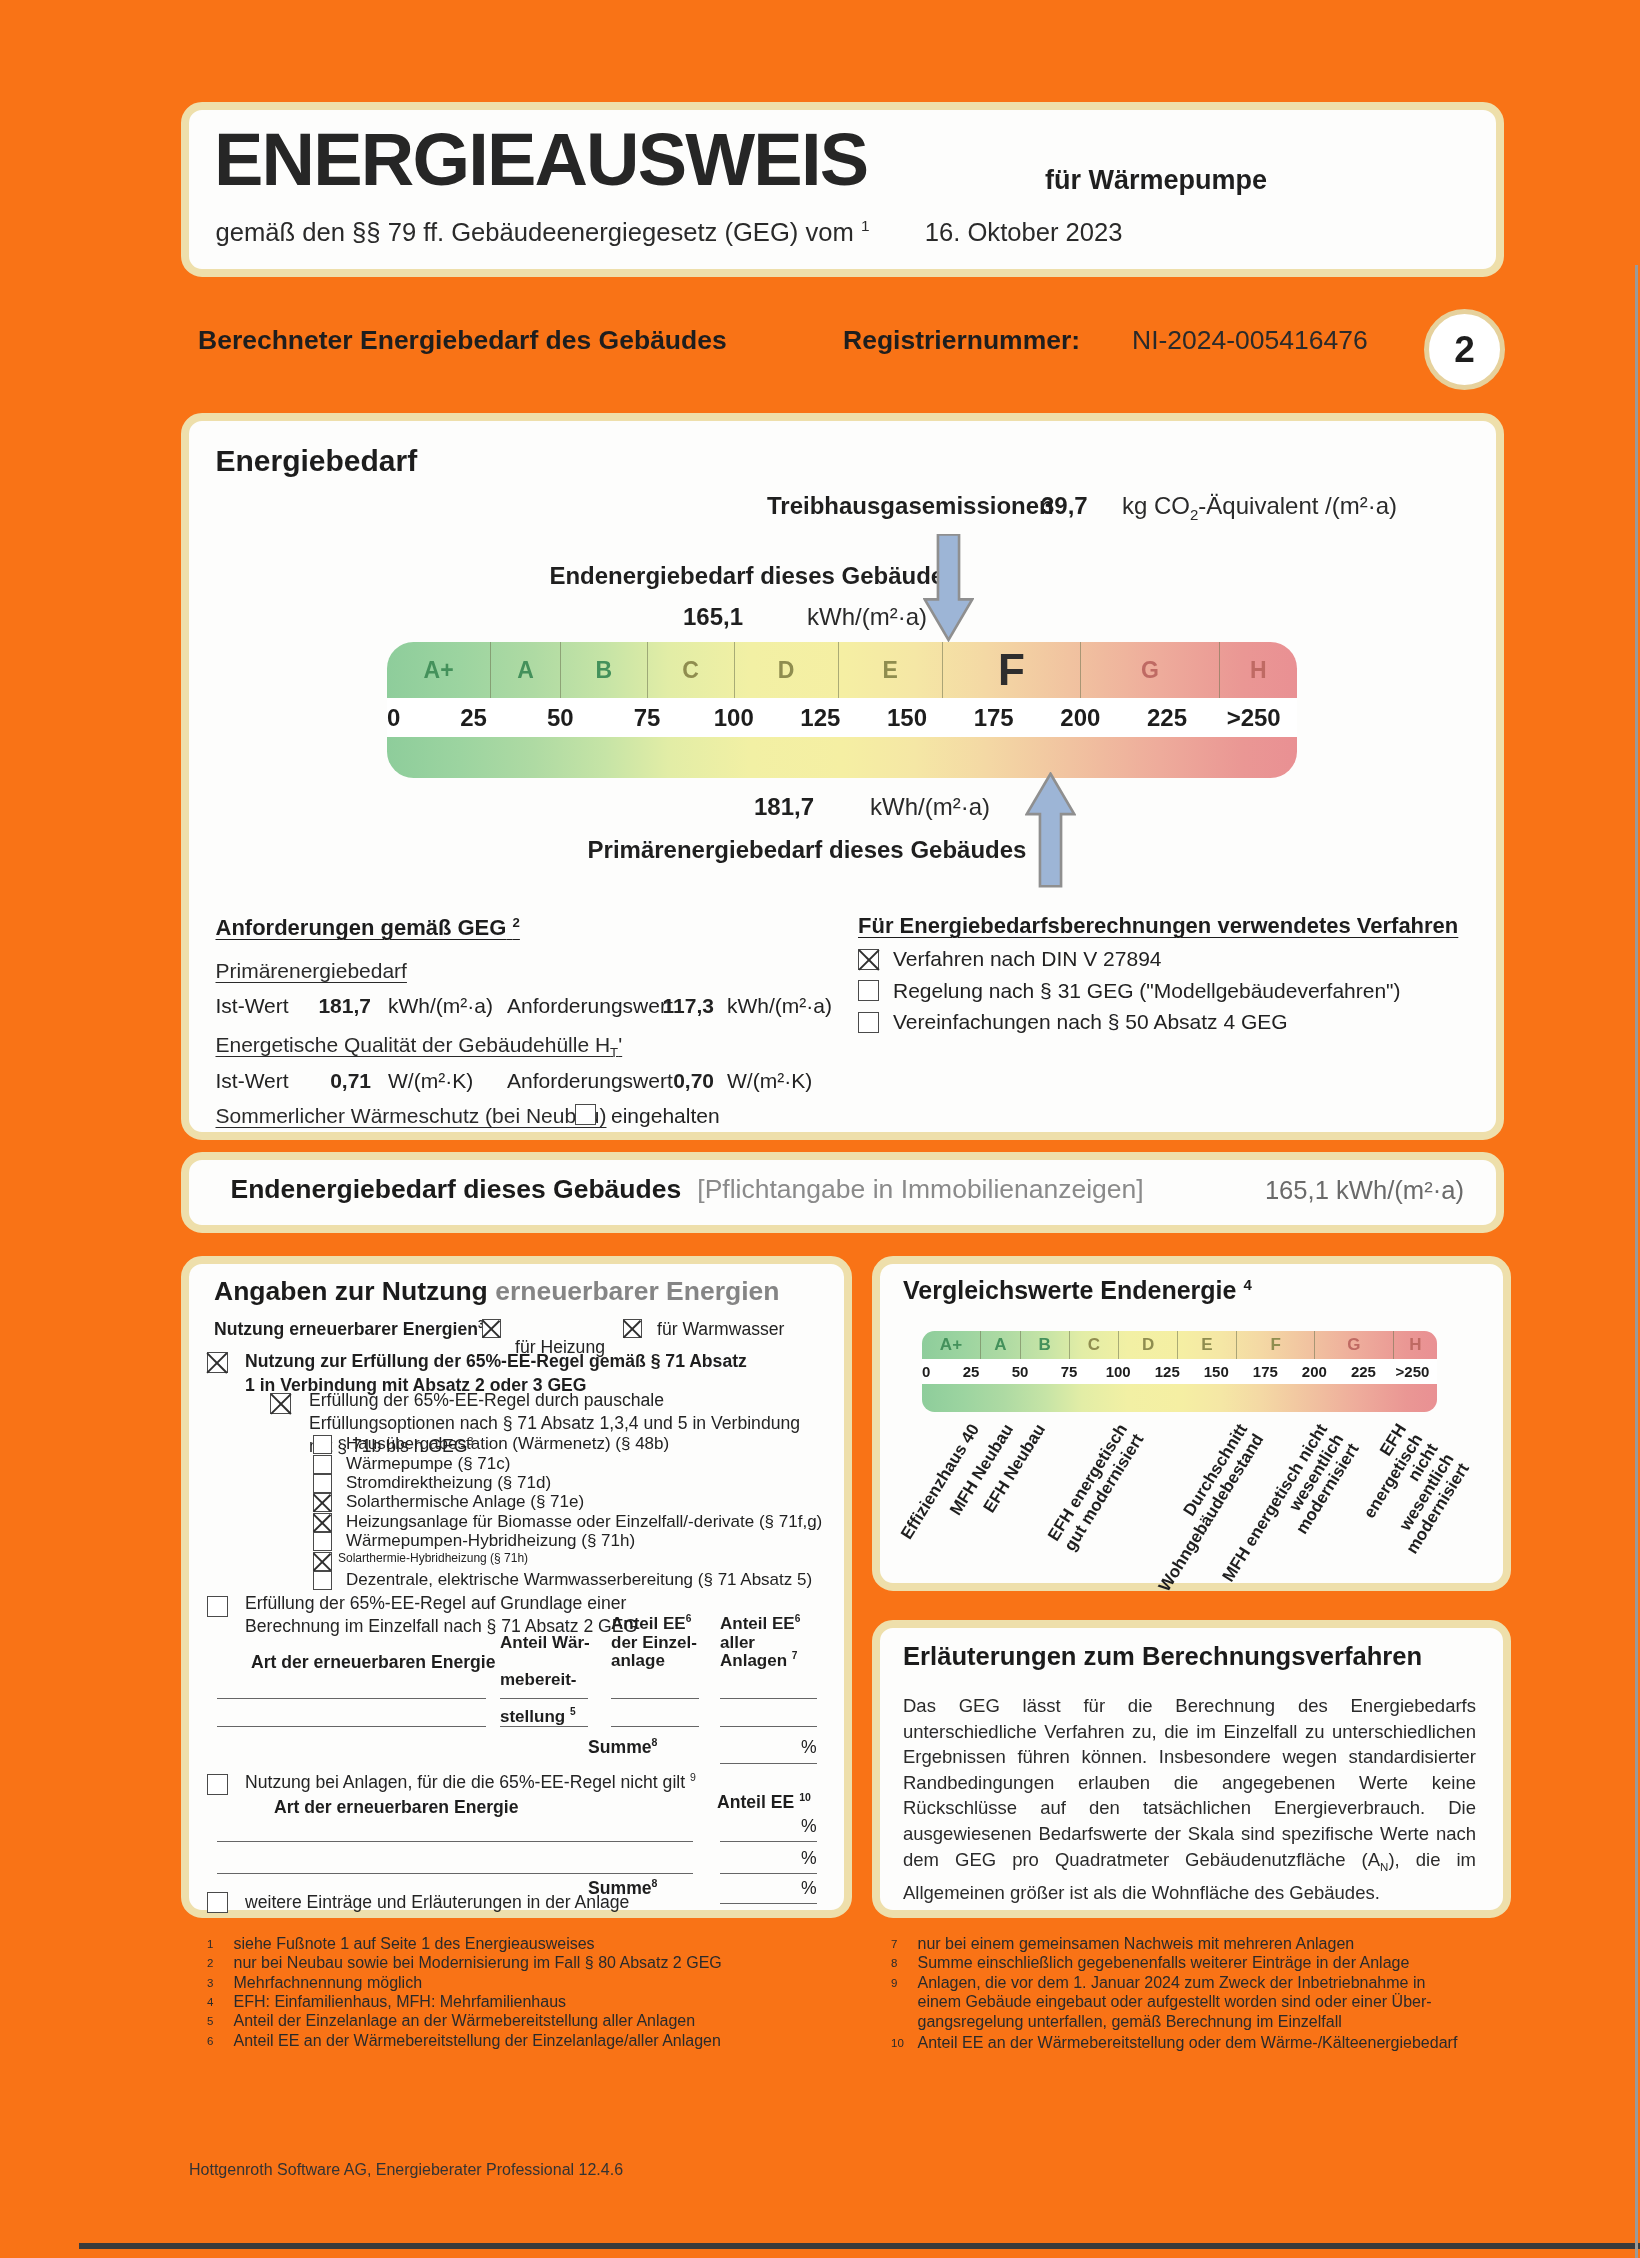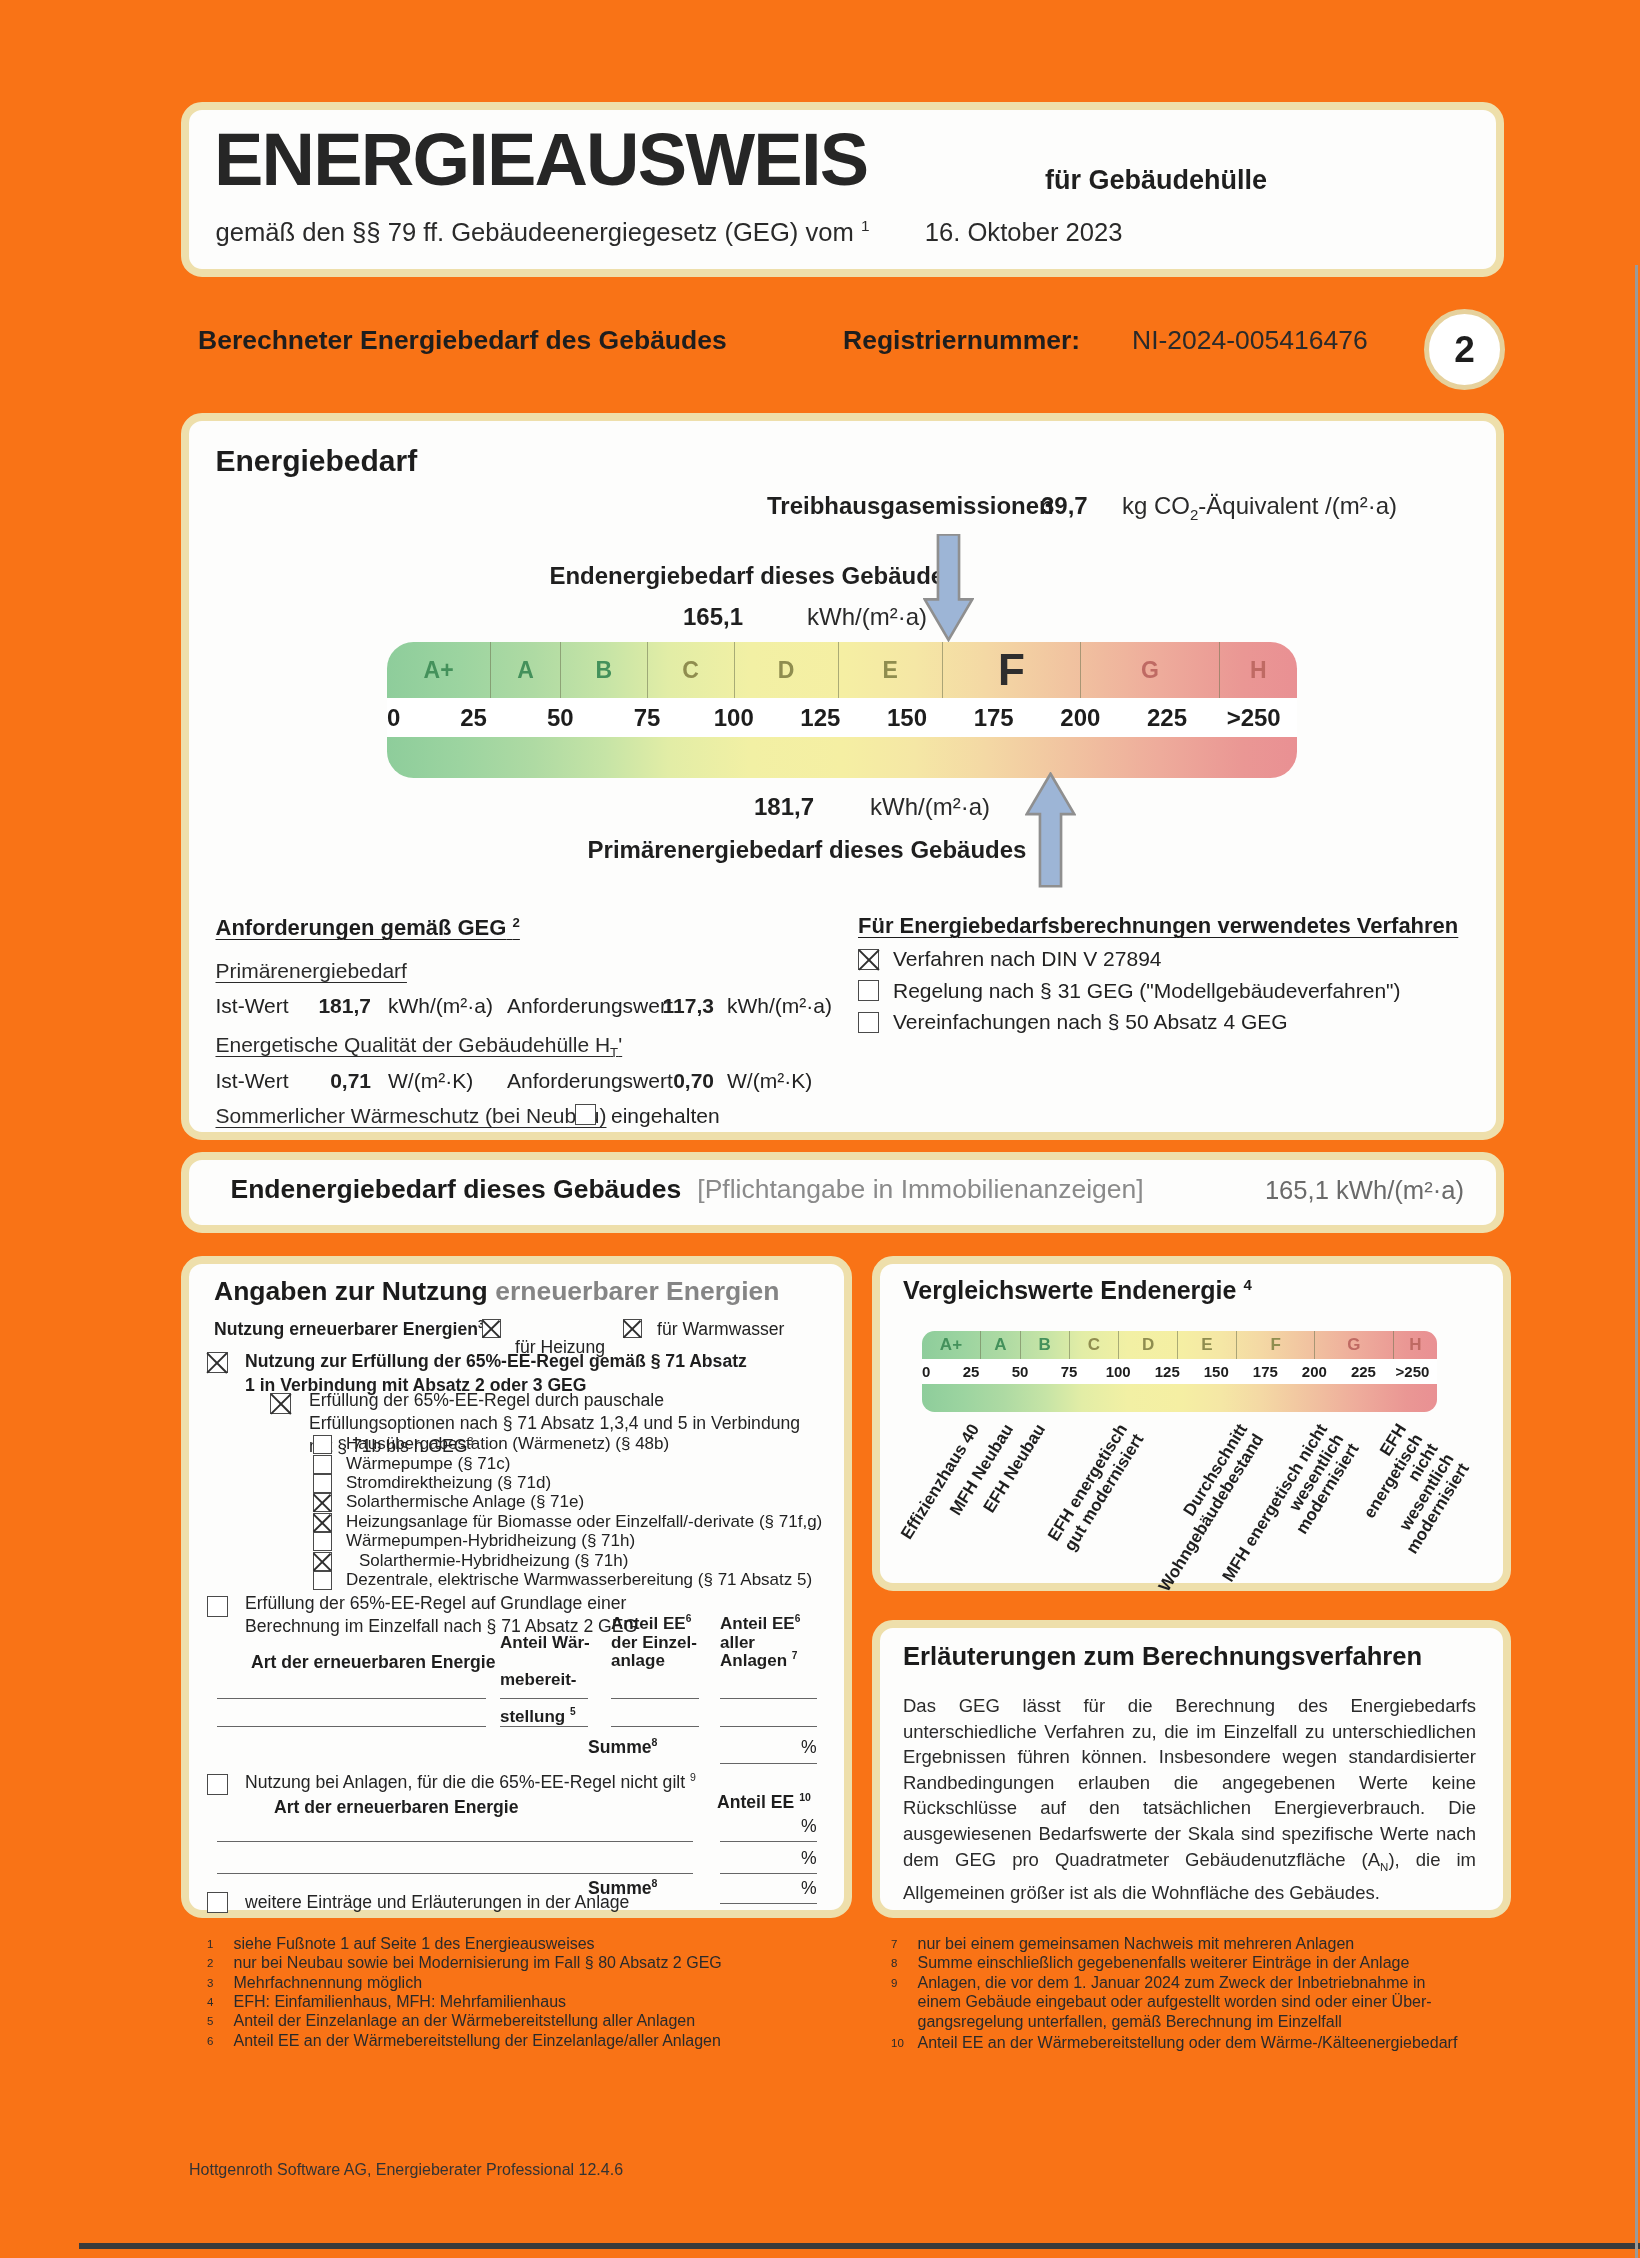--- a/index.html
+++ b/index.html
@@ -64,21 +64,21 @@
   .fnrow { position:absolute; display:flex; font-size:16px; line-height:19.4px; color:#2a2a2a; }
   .fnrow .num { width:26.5px; flex:none; font-size:11.5px; padding-top:0.9px; }
 </style>
 </head>
 <body>
 
 <div id="page">
 
   <div class="panel" style="left:181px;top:102px;width:1307px;height:159px;">
     <div class="abs b" style="left:25px;top:7px;font-size:74px;letter-spacing:-1.8px;color:#262626;">ENERGIEAUSWEIS</div>
-    <div class="abs b" style="left:856px;top:55px;font-size:27px;color:#1f1f1f;">für Gebäudehülle</div>
+    <div class="abs b" style="left:856px;top:55px;font-size:27px;color:#1f1f1f;">für Wärmepumpe</div>
     <div class="abs" style="left:26.5px;top:108px;font-size:25.6px;color:#2a2a2a;">
       <span>gemäß den §§ 79 ff. Gebäudeenergiegesetz (GEG) vom</span>
       <sup class="fn">1</sup>
       <span style="display:inline-block;width:41px;"></span>
       <span>16. Oktober 2023</span>
     </div>
   </div>
 
   <div class="abs b" style="left:198px;top:325px;font-size:26.5px;color:#1e1e1e;text-align:right;">Berechneter Energiebedarf des Gebäudes</div>
   <div class="abs b" style="left:843px;top:325px;font-size:26.5px;color:#1e1e1e;">Registriernummer:</div>
@@ -219,21 +219,21 @@
     <span class="abs" style="left:157px;top:190px;font-size:17px;">Wärmepumpe (§ 71c)</span>
     <span class="cb sm" style="left:124px;top:210px;"></span>
     <span class="abs" style="left:157px;top:209px;font-size:17px;">Stromdirektheizung (§ 71d)</span>
     <span class="cb sm checked" style="left:124px;top:229px;"></span>
     <span class="abs" style="left:157px;top:228px;font-size:17px;">Solarthermische Anlage (§ 71e)</span>
     <span class="cb sm checked" style="left:124px;top:249px;"></span>
     <span class="abs" style="left:157px;top:248px;font-size:17px;">Heizungsanlage für Biomasse oder Einzelfall/-derivate (§ 71f,g)</span>
     <span class="cb sm" style="left:124px;top:268px;"></span>
     <span class="abs" style="left:157px;top:267px;font-size:17px;">Wärmepumpen-Hybridheizung (§ 71h)</span>
     <span class="cb sm checked" style="left:124px;top:288px;"></span>
-    <span class="abs" style="left:170px;top:287px;font-size:17px;">Solarthermie-Hybridheizung (§ 71h)</span>
+    <span class="abs" style="left:149px;top:287px;font-size:12px;">Solarthermie-Hybridheizung (§ 71h)</span>
     <span class="cb sm" style="left:124px;top:307px;"></span>
     <span class="abs" style="left:157px;top:306px;font-size:17px;">Dezentrale, elektrische Warmwasserbereitung (§ 71 Absatz 5)</span>
 
     <span class="cb" style="left:17.6px;top:332px;"></span>
     <div class="abs" style="left:56px;top:328px;width:476px;font-size:17.6px;line-height:23px;color:#242424;">Erfüllung der 65%-EE-Regel auf Grundlage einer Berechnung im Einzelfall nach § 71 Absatz 2 GEG</div>
 
     <div class="abs b pre" style="left:311px;top:351px;font-size:17px;line-height:18.5px;color:#1e1e1e;">
       <span>Anteil Wär-</span><br>
       <span>mebereit-</span><br>
       <span>stellung</span> <sup class="fn">5</sup>

